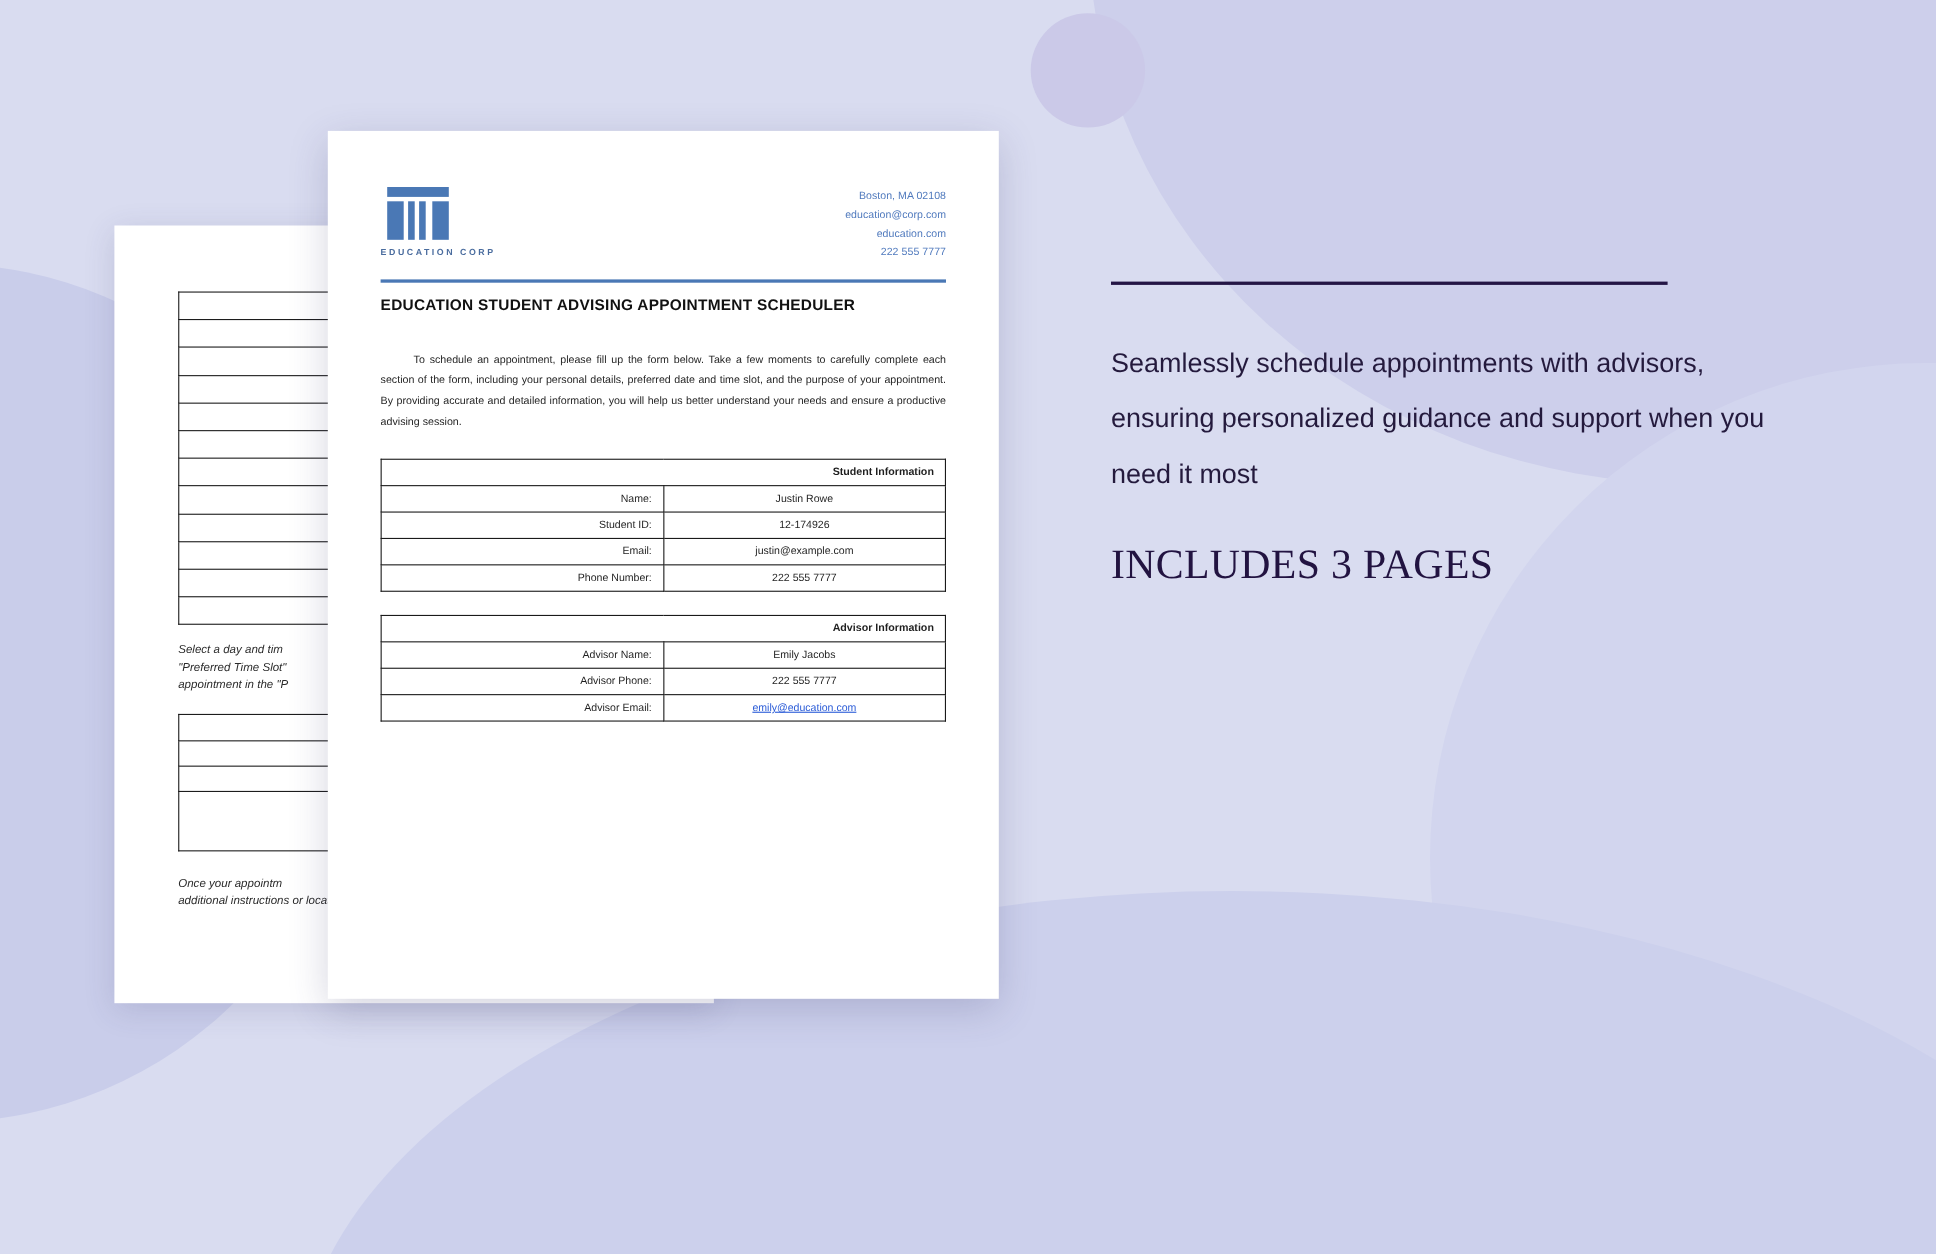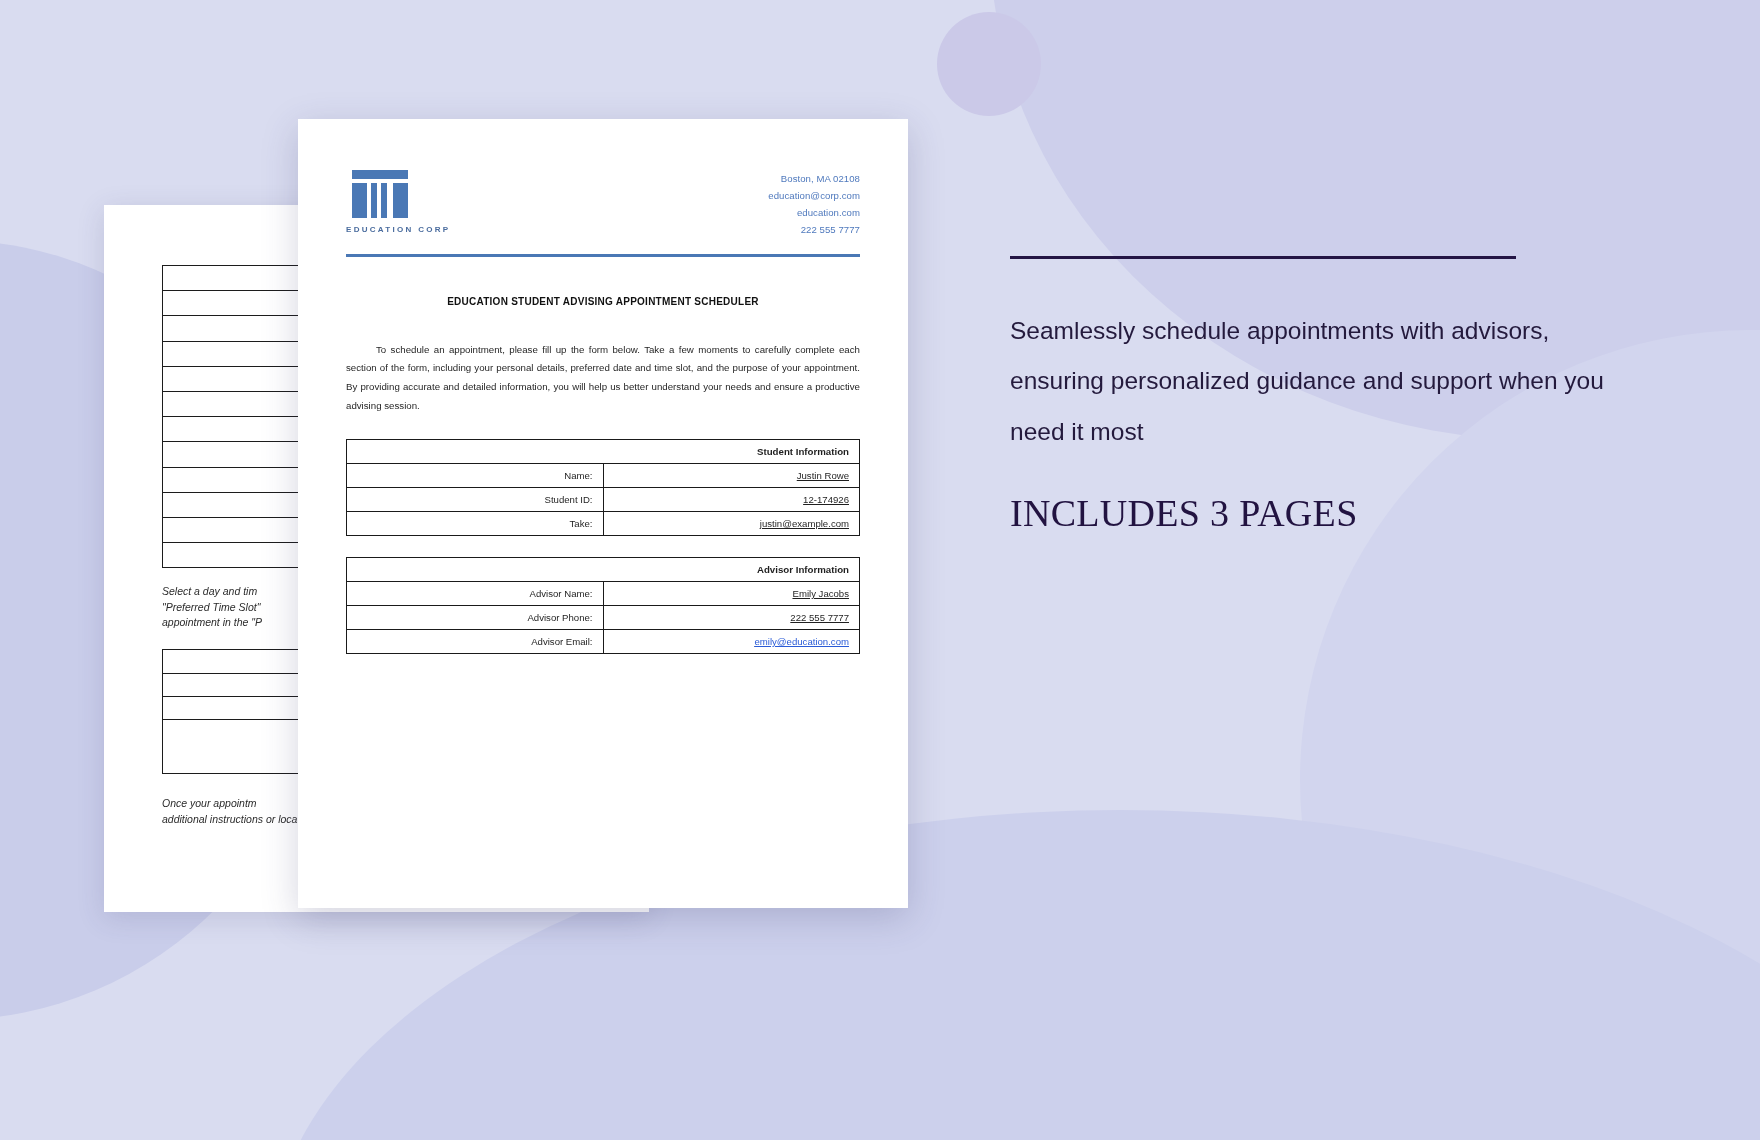--- a/index.html
+++ b/index.html
@@ -116,23 +116,22 @@
   #contact div {
     font-size:9.6px;
     color:#4f79bd;
     line-height:1.78;
     letter-spacing:.05px;
   }
 
   #rule-blue { height:2.6px; background:#4a78b5; margin-top:16px; }
 
   #doc-title {
-    margin-top:39px;
-    text-align:center;
-    font-size:10px;
+    margin-top:12px;
+    font-size:14px;
     font-weight:bold;
     letter-spacing:.25px;
     color:#111;
   }
 
   #intro {
     margin-top:34px;
     font-size:9.7px;
     line-height:1.92;
     color:#262626;
@@ -153,21 +152,21 @@
     color:#1f1f1f;
     padding:0 10px;
     line-height:1.2;
   }
   .info-table th {
     font-weight:bold;
     text-align:right;
     font-size:9.7px;
   }
   .info-table td.lbl { width:39%; text-align:right; }
-  .info-table td.val { text-align:right;text-decoration:underline; }
+  .info-table td.val { text-align:center; }
   .link-cell { color:#2a5bd7; text-decoration:underline; }
   #advisor-table { margin-top:21px; }
 
   
   #promo {
     position:absolute;
     left:1010px; top:222px; width:680px;
     z-index:5;
   }
   #promo-title {
@@ -324,22 +323,26 @@
       <tbody>
         <tr>
           <td class="lbl">Name:</td>
           <td class="val">Justin Rowe</td>
         </tr>
         <tr>
           <td class="lbl">Student ID:</td>
           <td class="val">12-174926</td>
         </tr>
         <tr>
-          <td class="lbl">Take:</td>
+          <td class="lbl">Email:</td>
           <td class="val">justin@example.com</td>
+        </tr>
+        <tr>
+          <td class="lbl">Phone Number:</td>
+          <td class="val">222 555 7777</td>
         </tr>
       </tbody>
     </table>
 
     <table class="info-table" id="advisor-table">
       <thead>
         <tr>
           <th colspan="2">Advisor Information</th>
         </tr>
       </thead>

